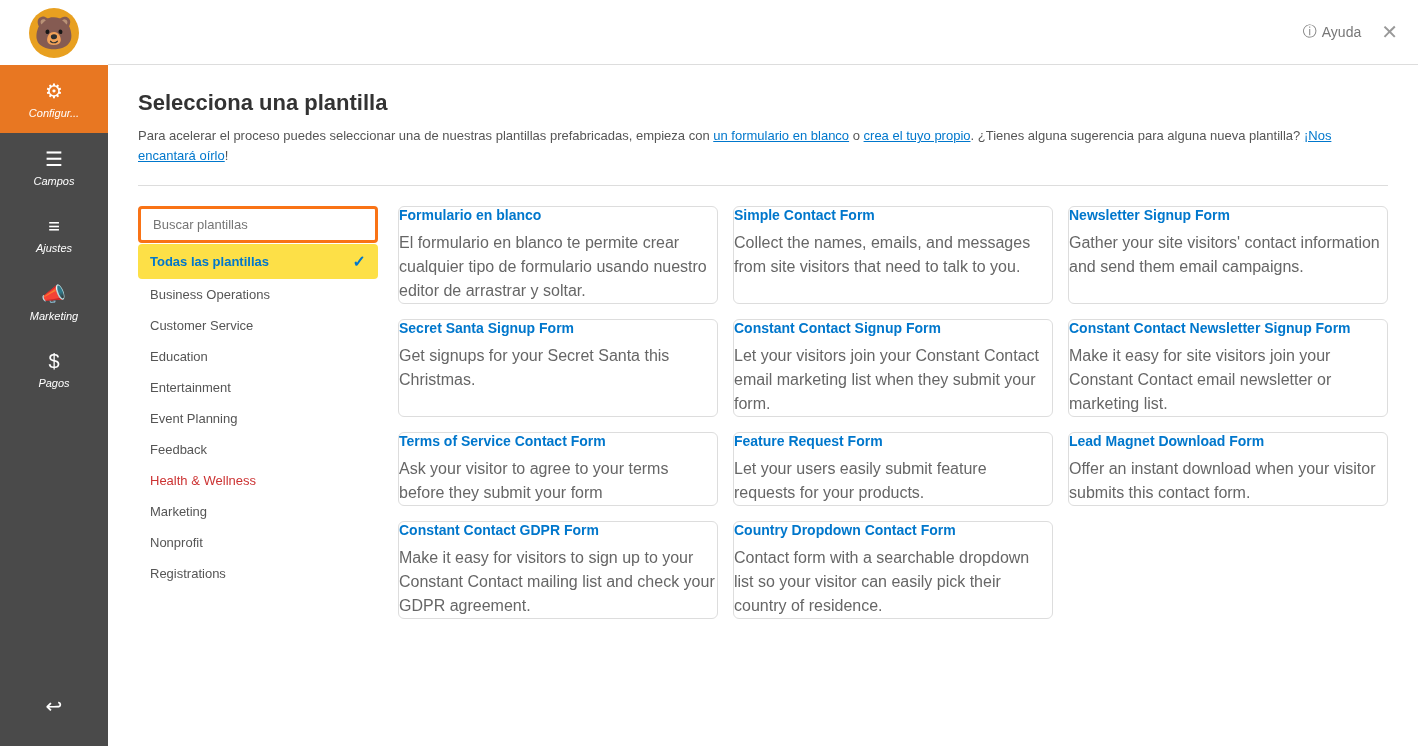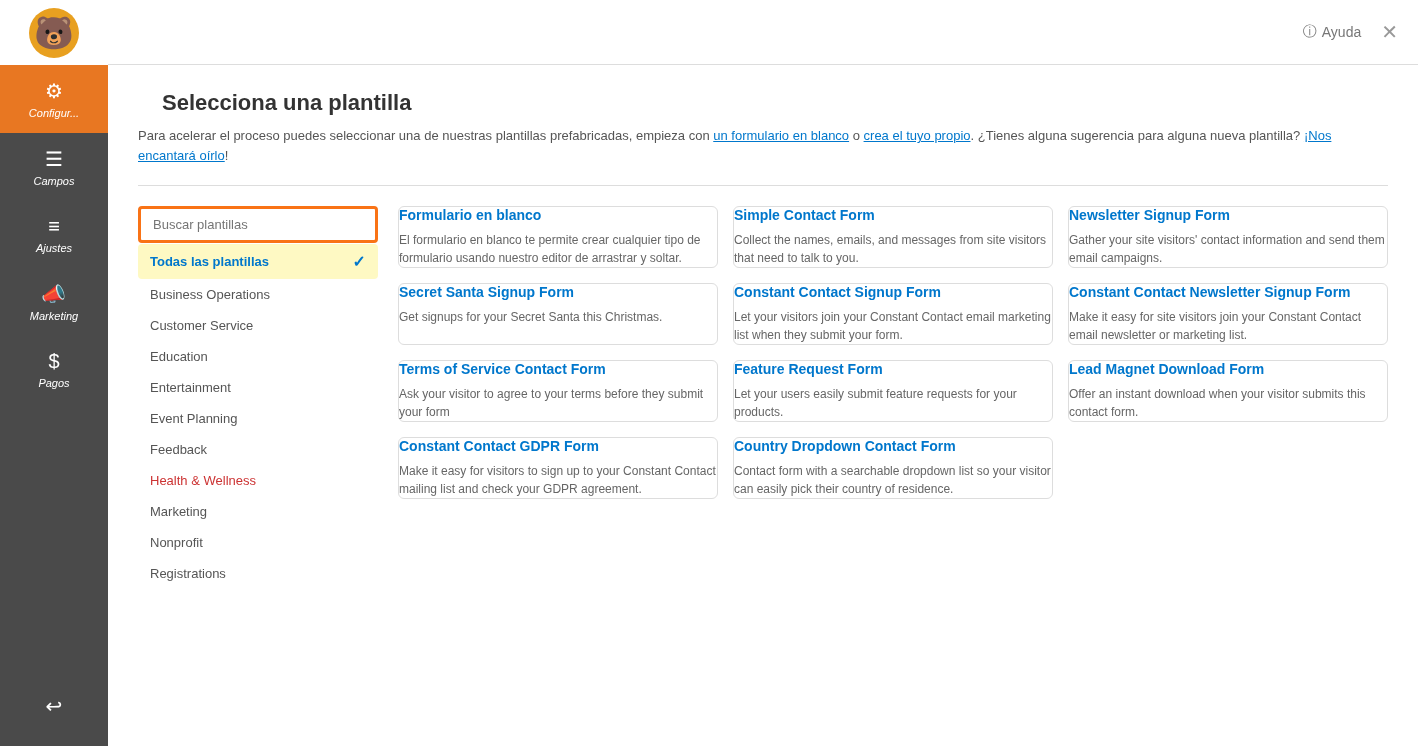--- a/index.html
+++ b/index.html
@@ -115,21 +115,20 @@
     .content {
       flex: 1;
       overflow: auto;
       padding: 25px 30px;
     }
     .page-title {
       font-size: 22px;
       font-weight: bold;
       color: #333;
       margin-bottom: 10px;
-      margin-left: 24px;
     }
     .page-desc {
       font-size: 13px;
       color: #555;
       margin-bottom: 20px;
       line-height: 1.5;
     }
     .page-desc a {
       color: #0077cc;
       text-decoration: underline;
@@ -165,21 +164,21 @@
       padding: 8px 12px;
       font-size: 13px;
       color: #555;
       cursor: pointer;
       border-radius: 4px;
       display: flex;
       align-items: center;
       justify-content: space-between;
     }
     .filter-item.active {
-      background: #fef9c3;
+      background: #fde047;
       color: #0077cc;
       font-weight: 600;
     }
     .filter-item.active .checkmark {
       color: #0077cc;
       font-size: 16px;
     }
     .filter-item.health { color: #cc3333; }
 
     
@@ -197,21 +196,21 @@
       background: #fff;
       cursor: pointer;
     }
     .template-card-title {
       font-size: 14px;
       font-weight: bold;
       color: #0077cc;
       margin-bottom: 8px;
     }
     .template-card-desc {
-      font-size: 12px;
+      font-size: 16px;
       color: #666;
       line-height: 1.5;
     }
 
     
     .content::-webkit-scrollbar { width: 8px; }
     .content::-webkit-scrollbar-track { background: #f5f5f5; }
     .content::-webkit-scrollbar-thumb { background: #ccc; border-radius: 4px; }
   </style>
 </head>

